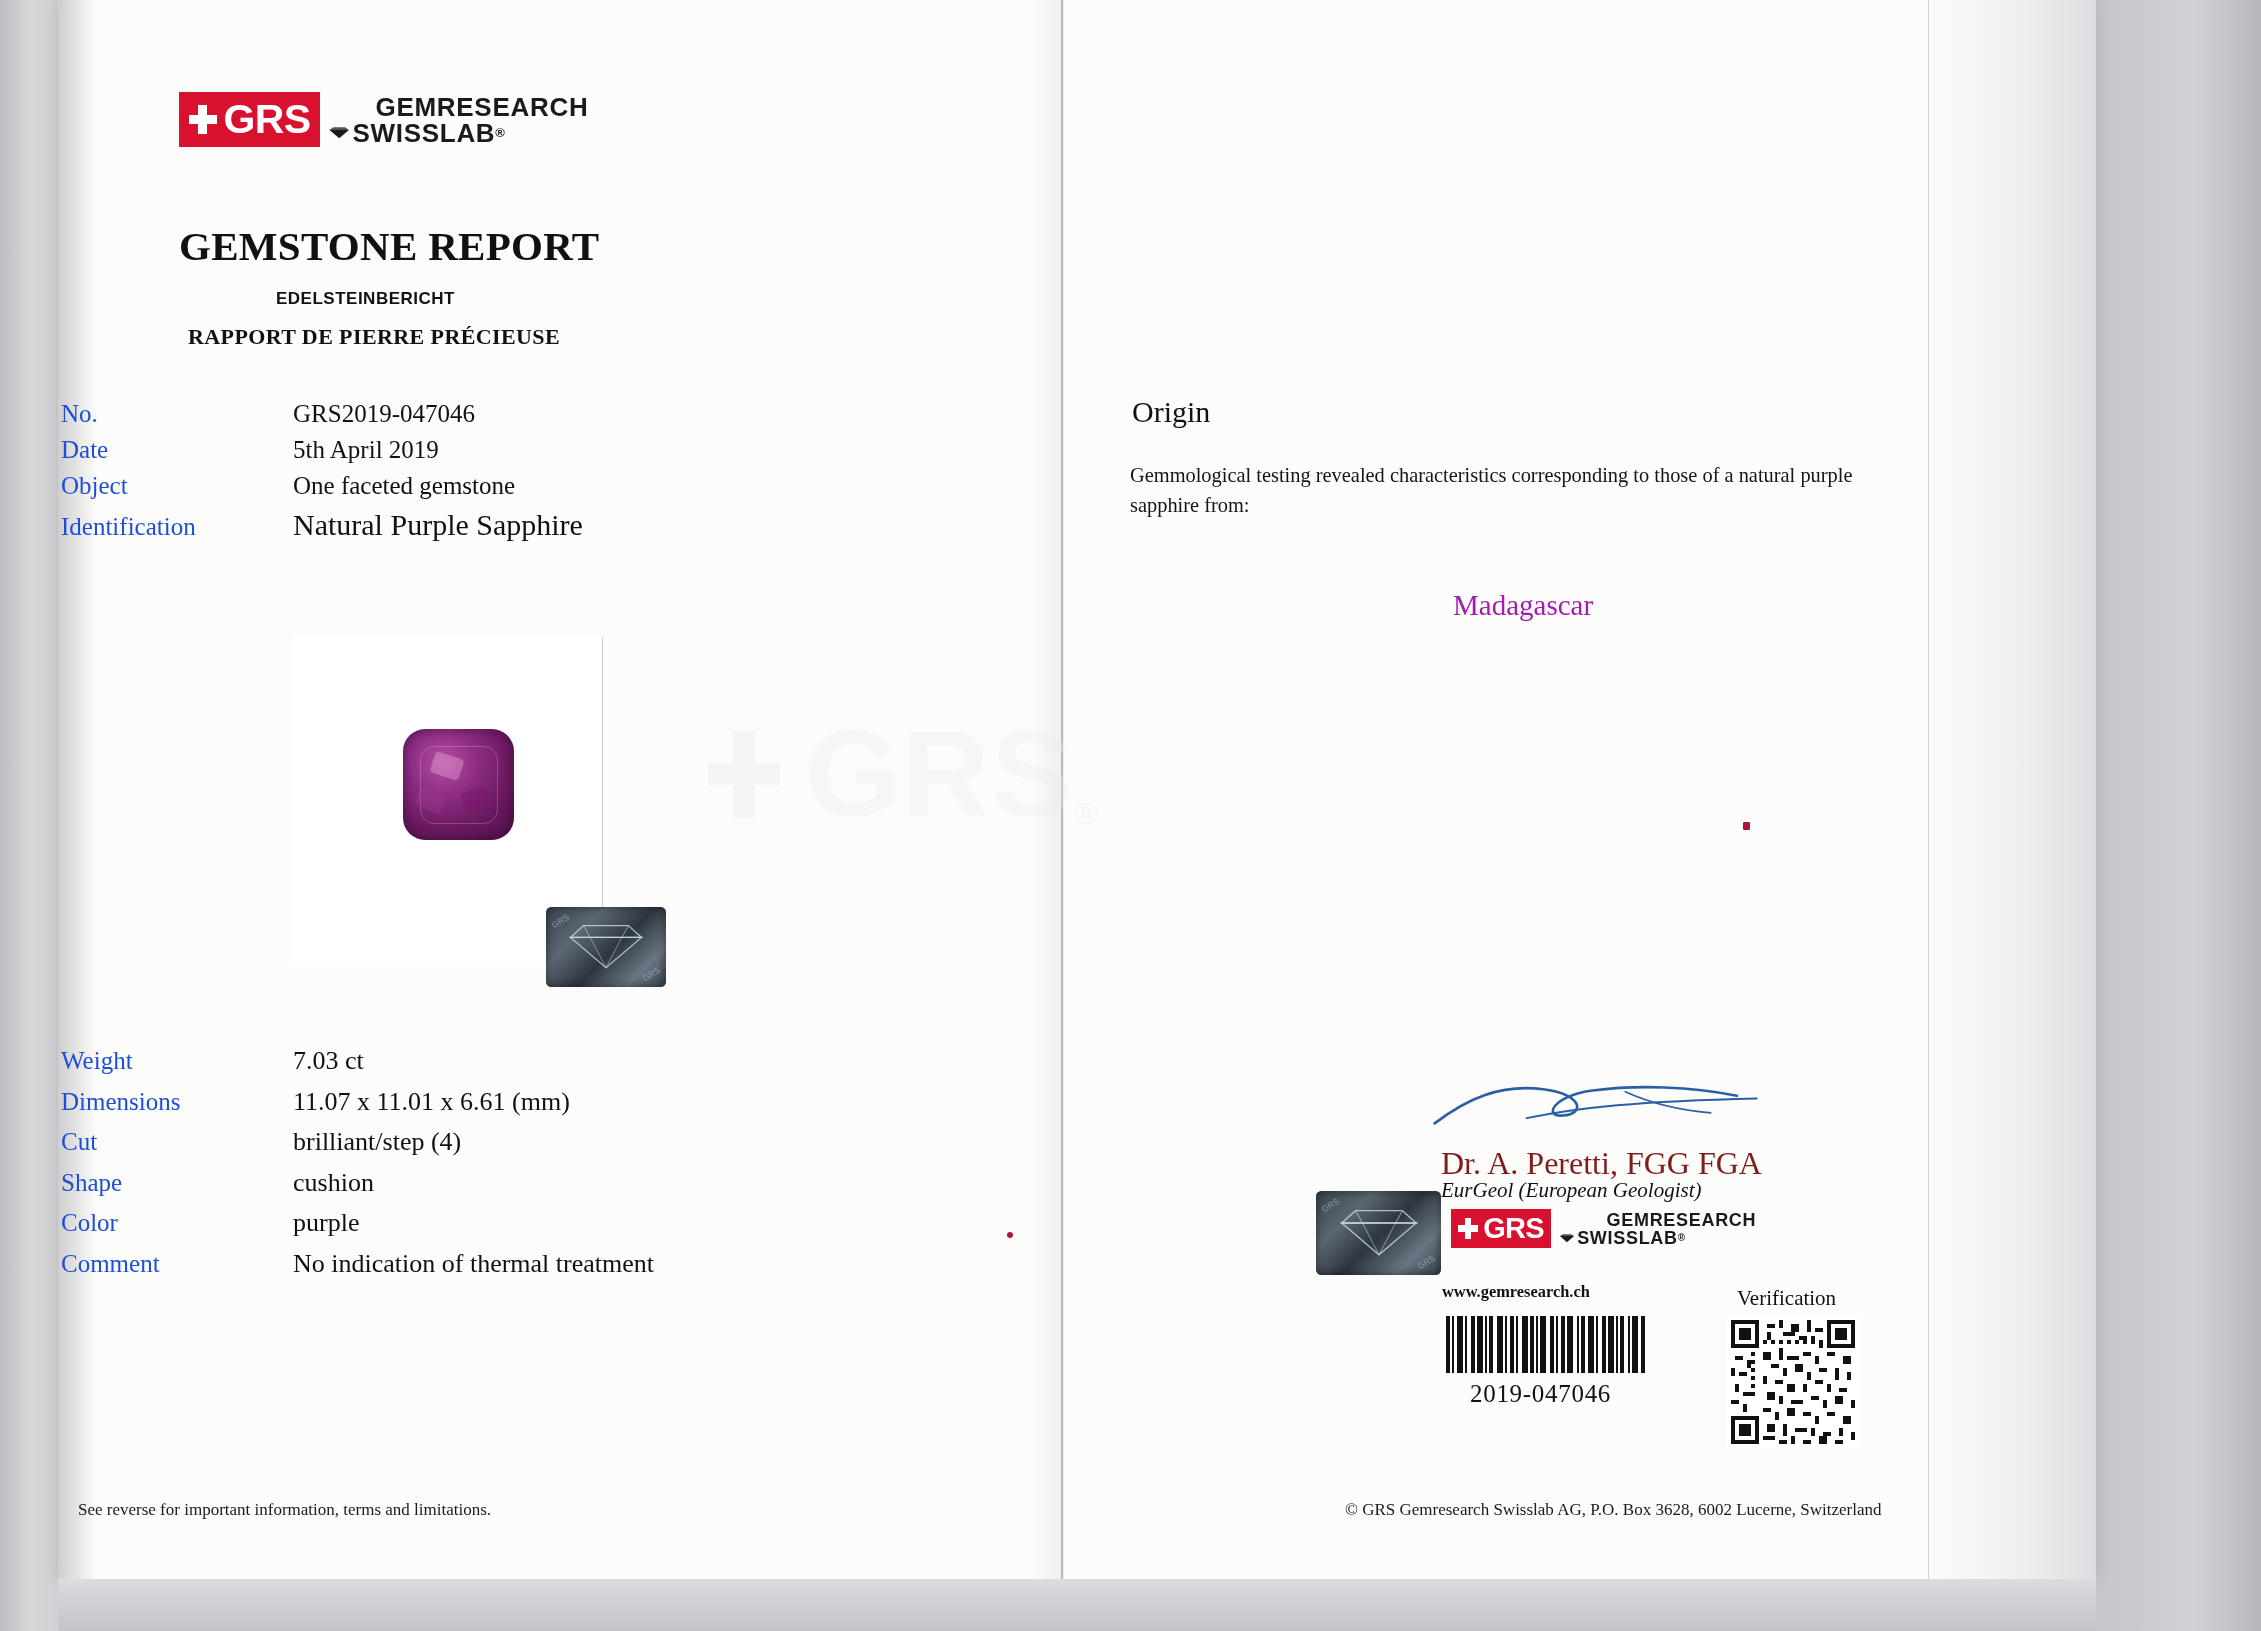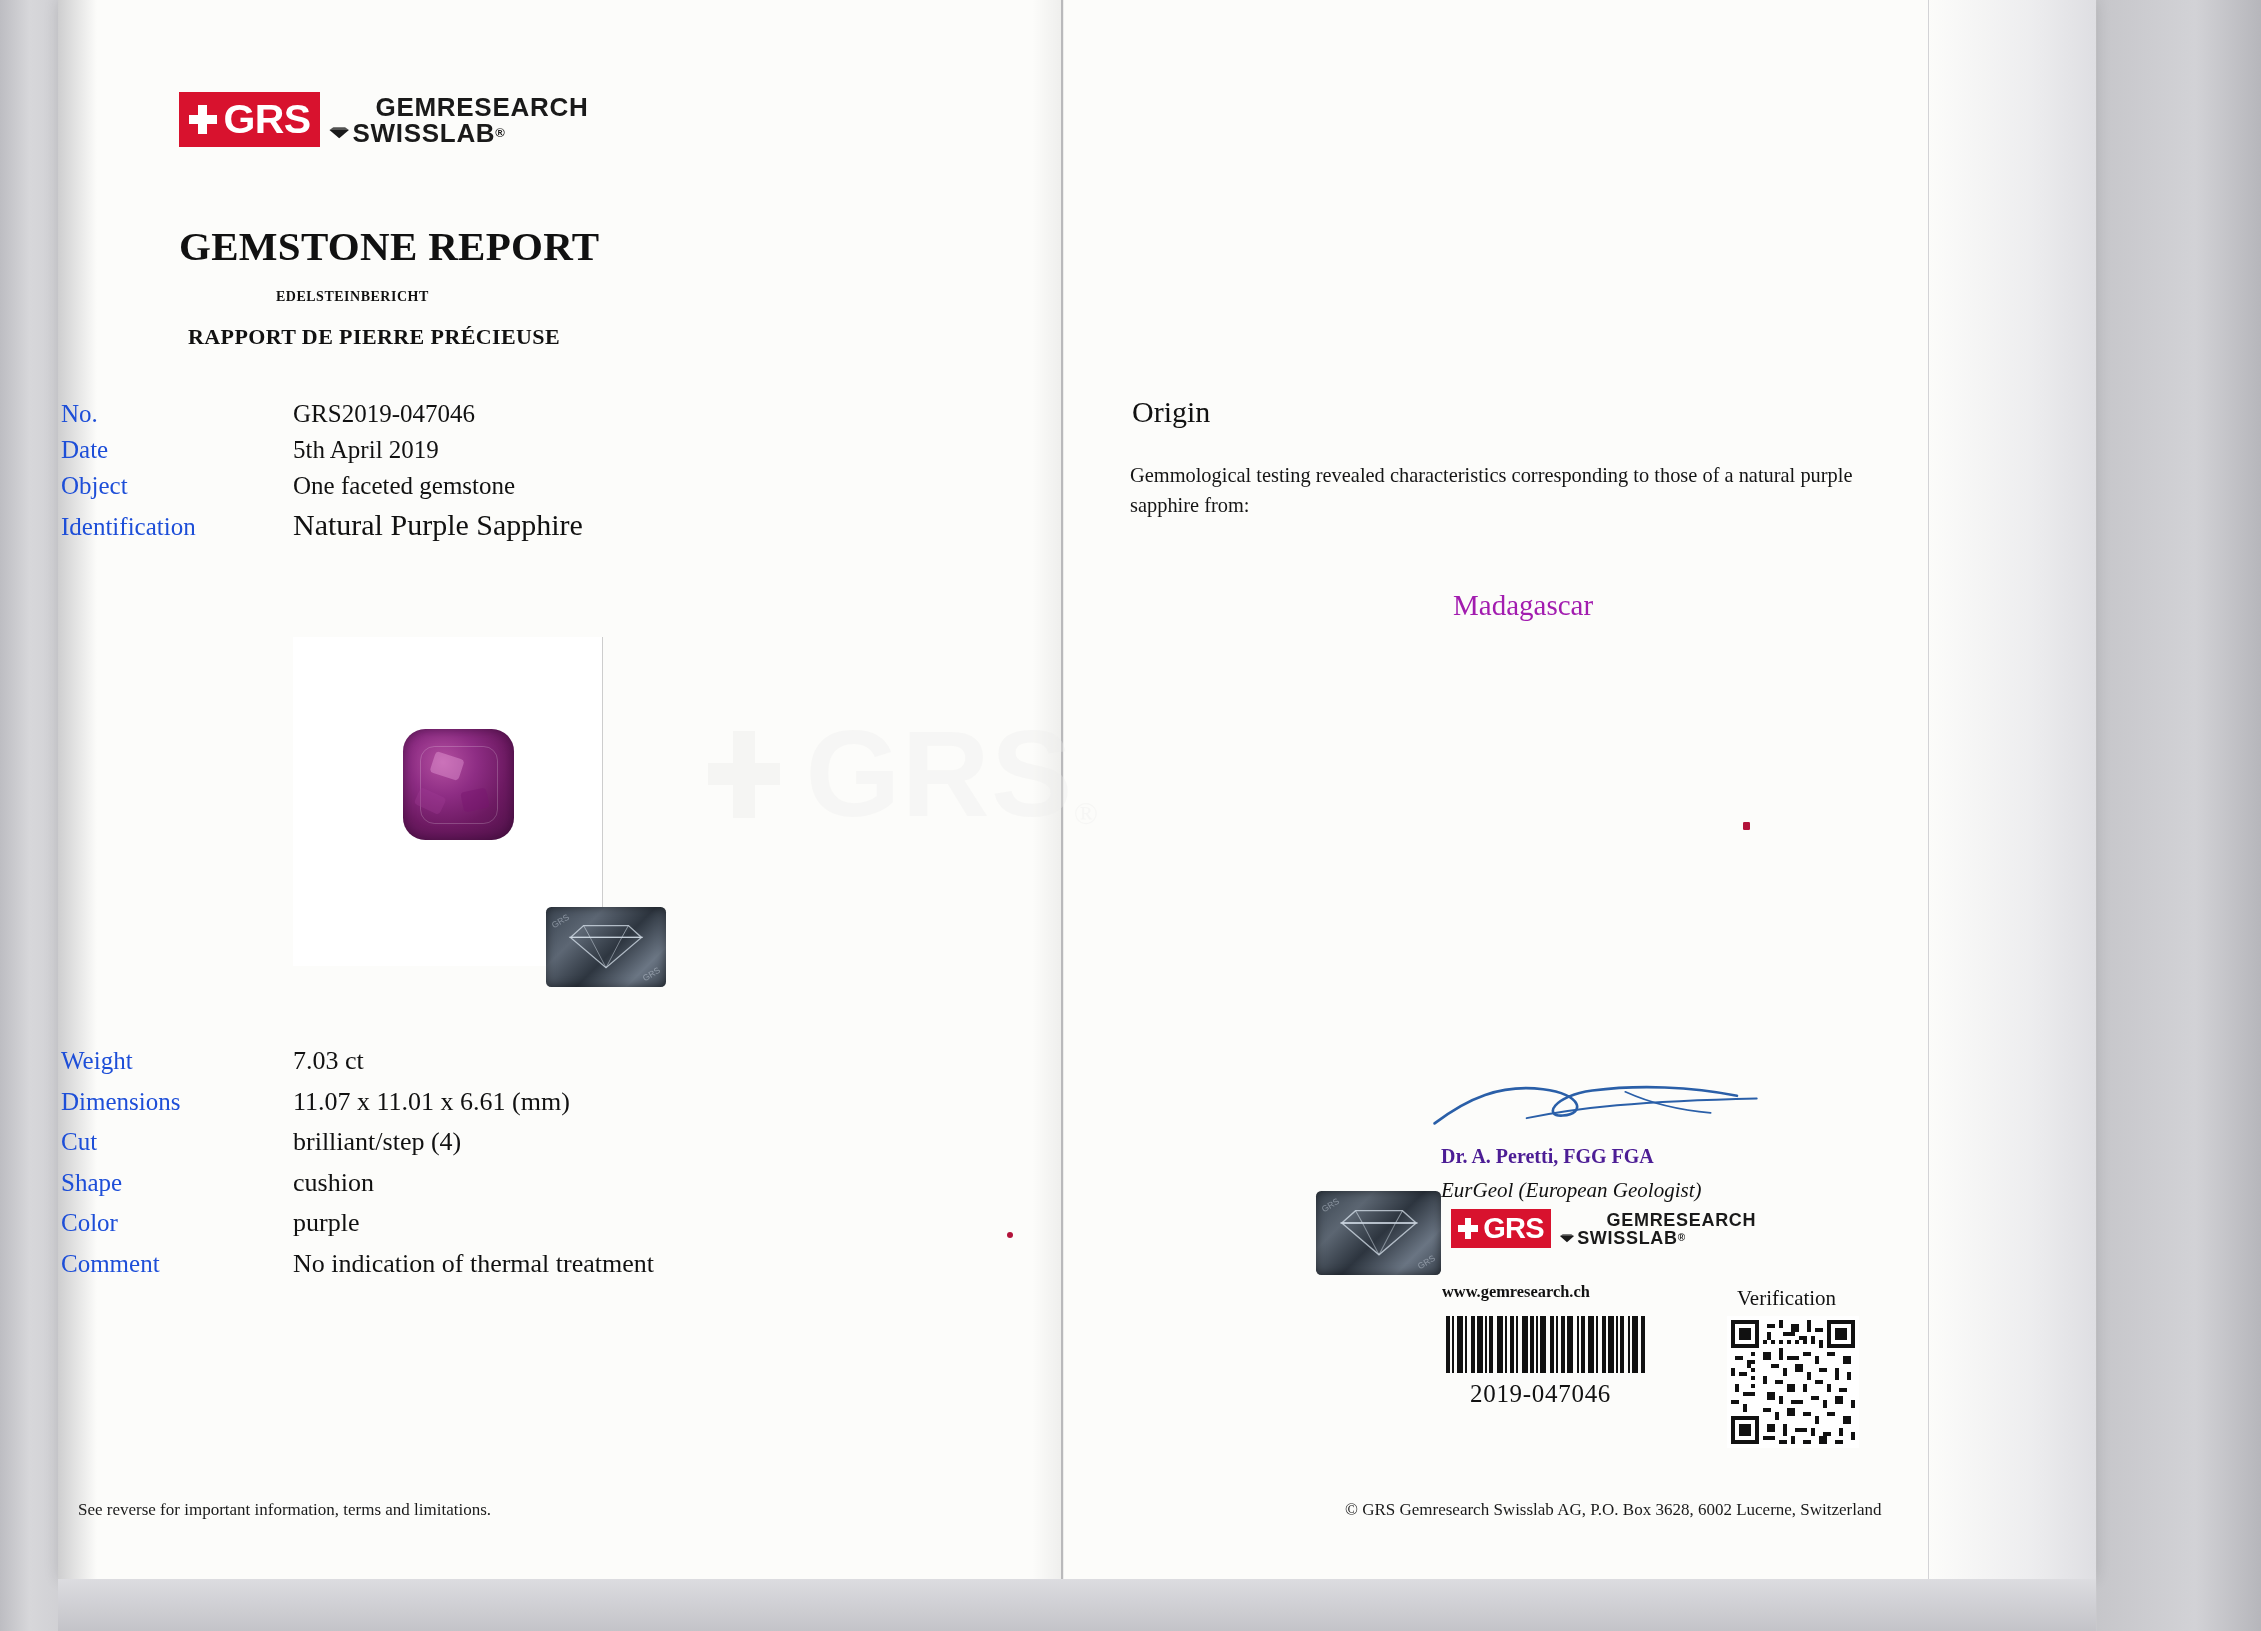--- a/index.html
+++ b/index.html
@@ -159,23 +159,23 @@
     font-family: "Liberation Serif", serif;
     font-weight: bold;
     font-size: 41px;
     letter-spacing: 0.3px;
     color: #111;
   }
   .title-de {
     position: absolute;
     left: 276px;
     top: 289px;
-    font-family: Liberation Serif, serif;
+    font-family: Liberation Sans, sans-serif;
     font-weight: bold;
-    font-size: 14px;
+    font-size: 17px;
     letter-spacing: 0.5px;
     color: #111;
   }
   .title-fr {
     position: absolute;
     left: 188px;
     top: 324px;
     font-family: "Liberation Serif", serif;
     font-weight: bold;
     font-size: 22px;
@@ -366,23 +366,23 @@
     position: absolute;
     left: 1428px;
     top: 1072px;
     width: 355px;
     height: 66px;
   }
   .sig-name {
     position: absolute;
     left: 1441px;
     top: 1145px;
-    font-size: 20px;
-    font-weight: bold;
-    color: #4c1d95;
+    font-size: 32px;
+    font-weight: normal;
+    color: #7f1d1d;
   }
   .sig-sub {
     position: absolute;
     left: 1441px;
     top: 1178px;
     font-size: 21px;
     font-style: italic;
     color: #111;
   }
 

